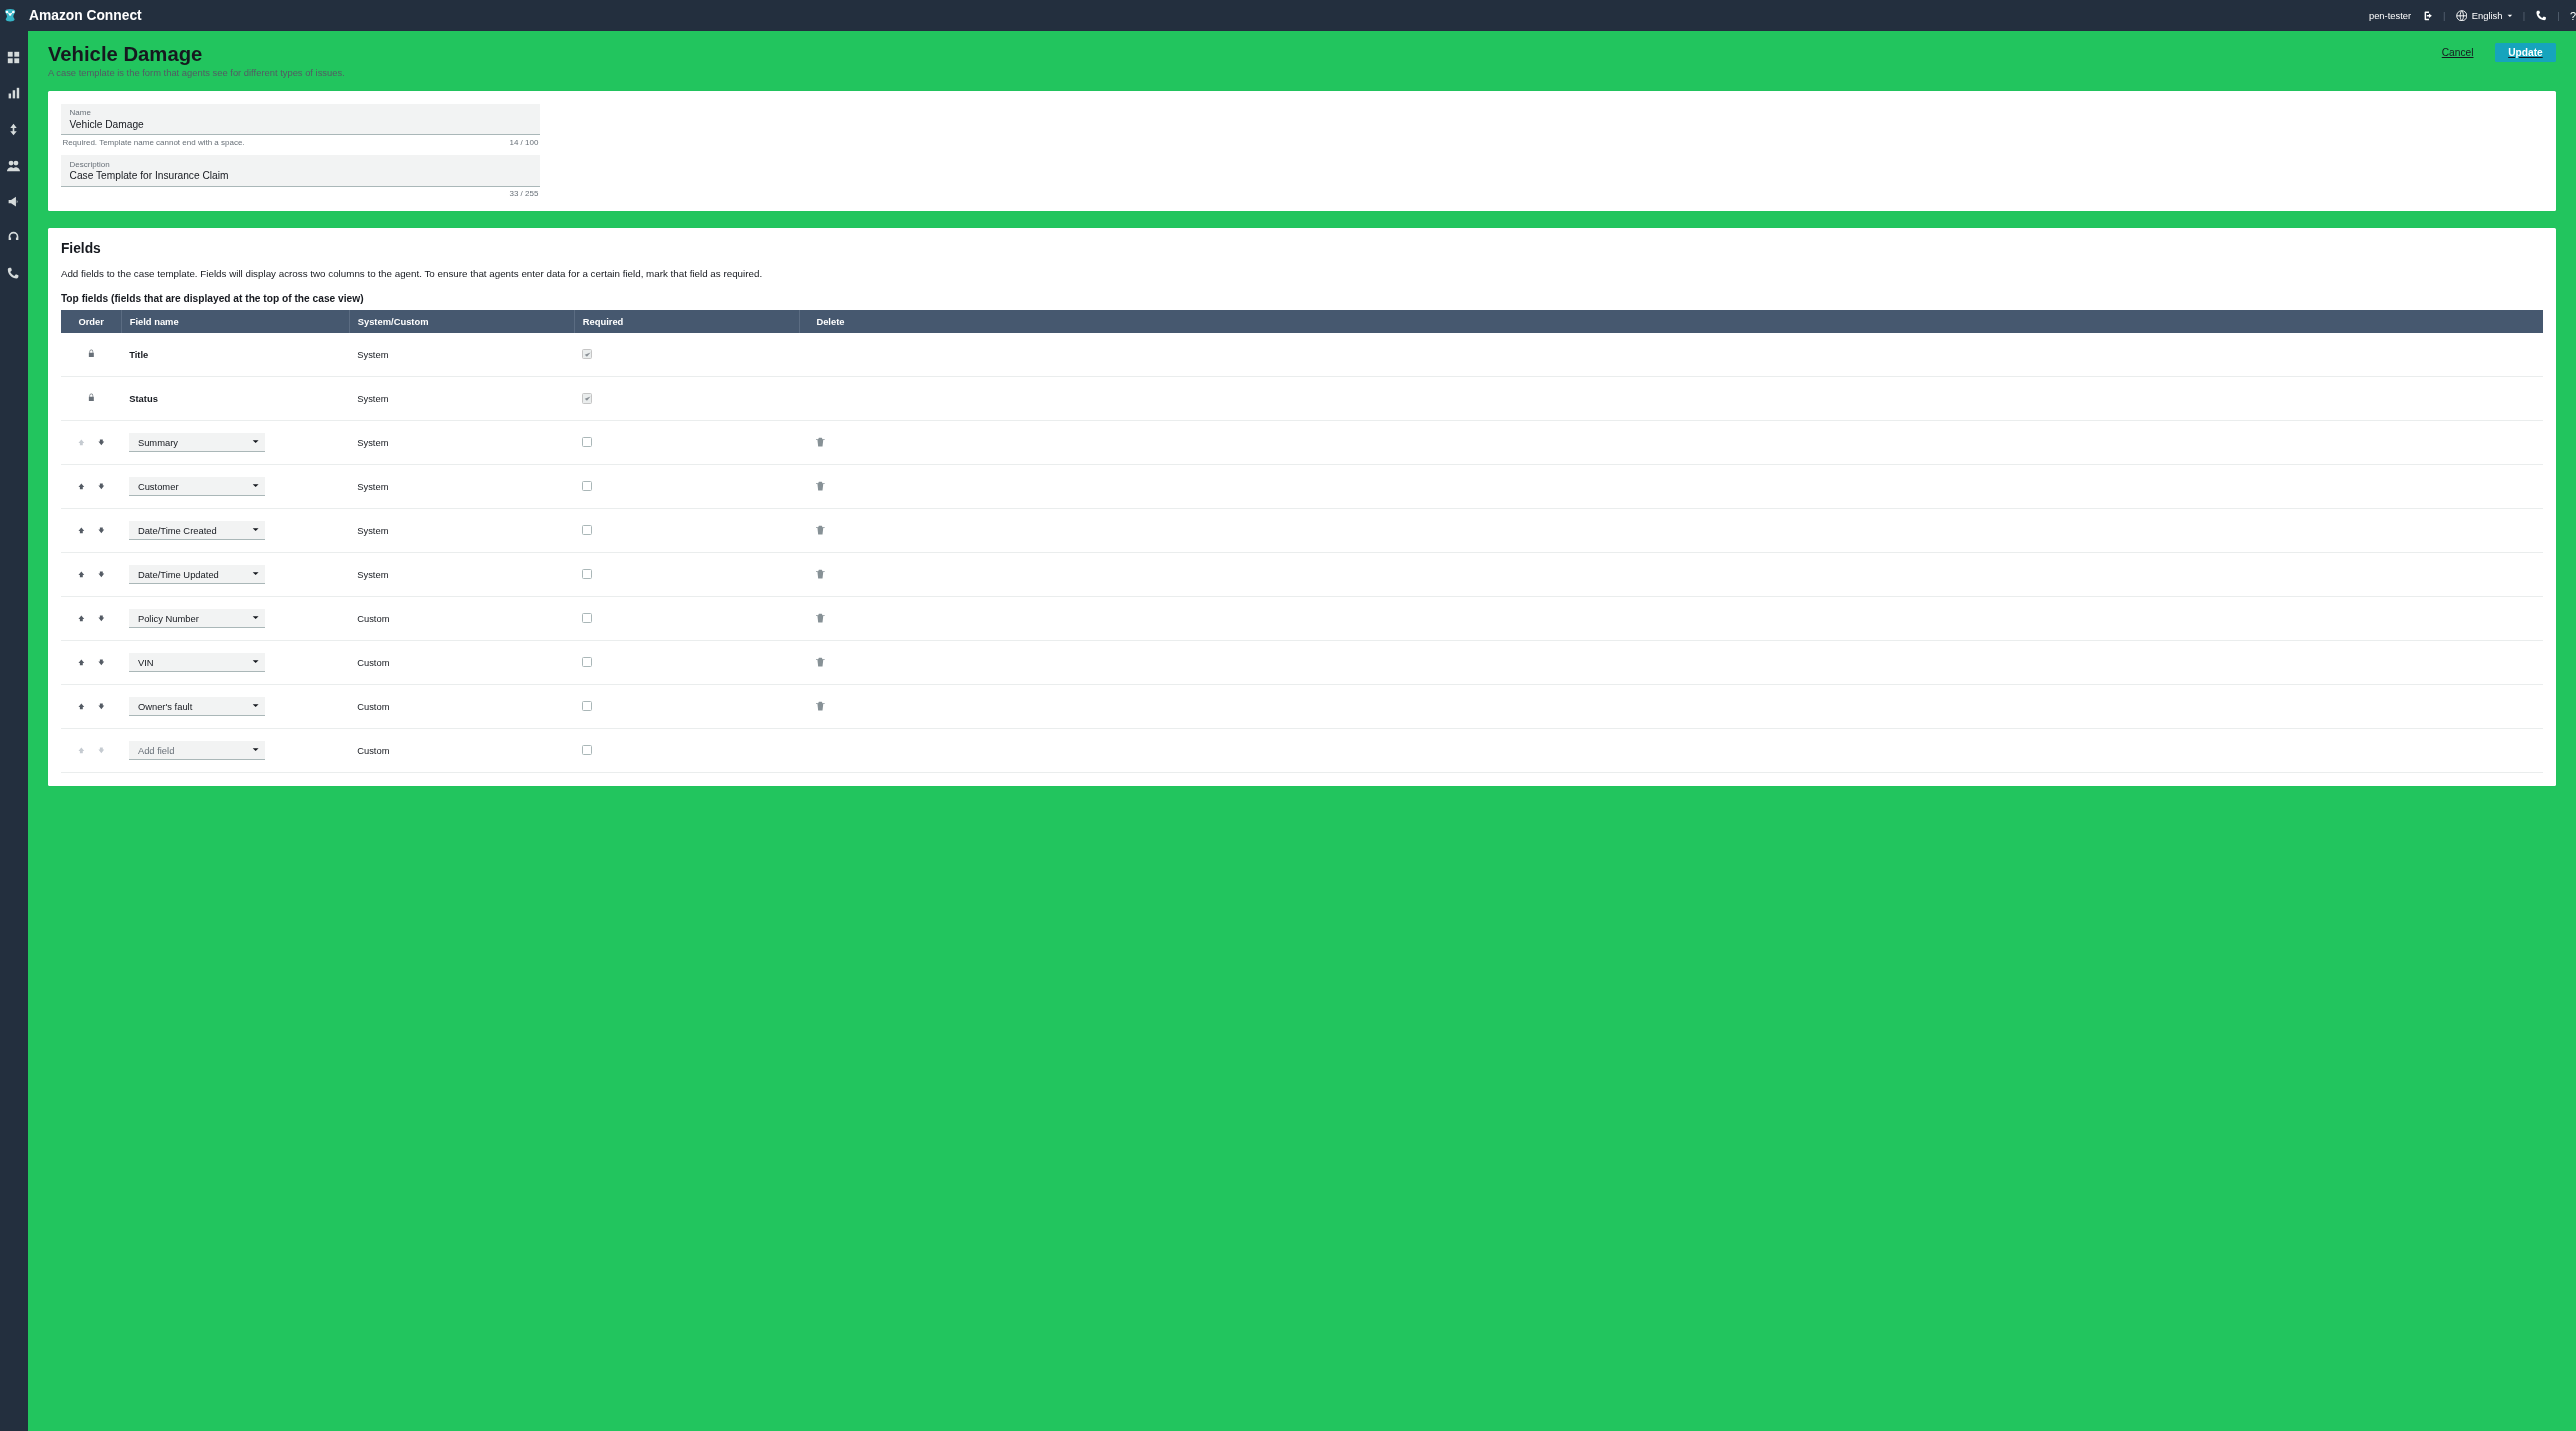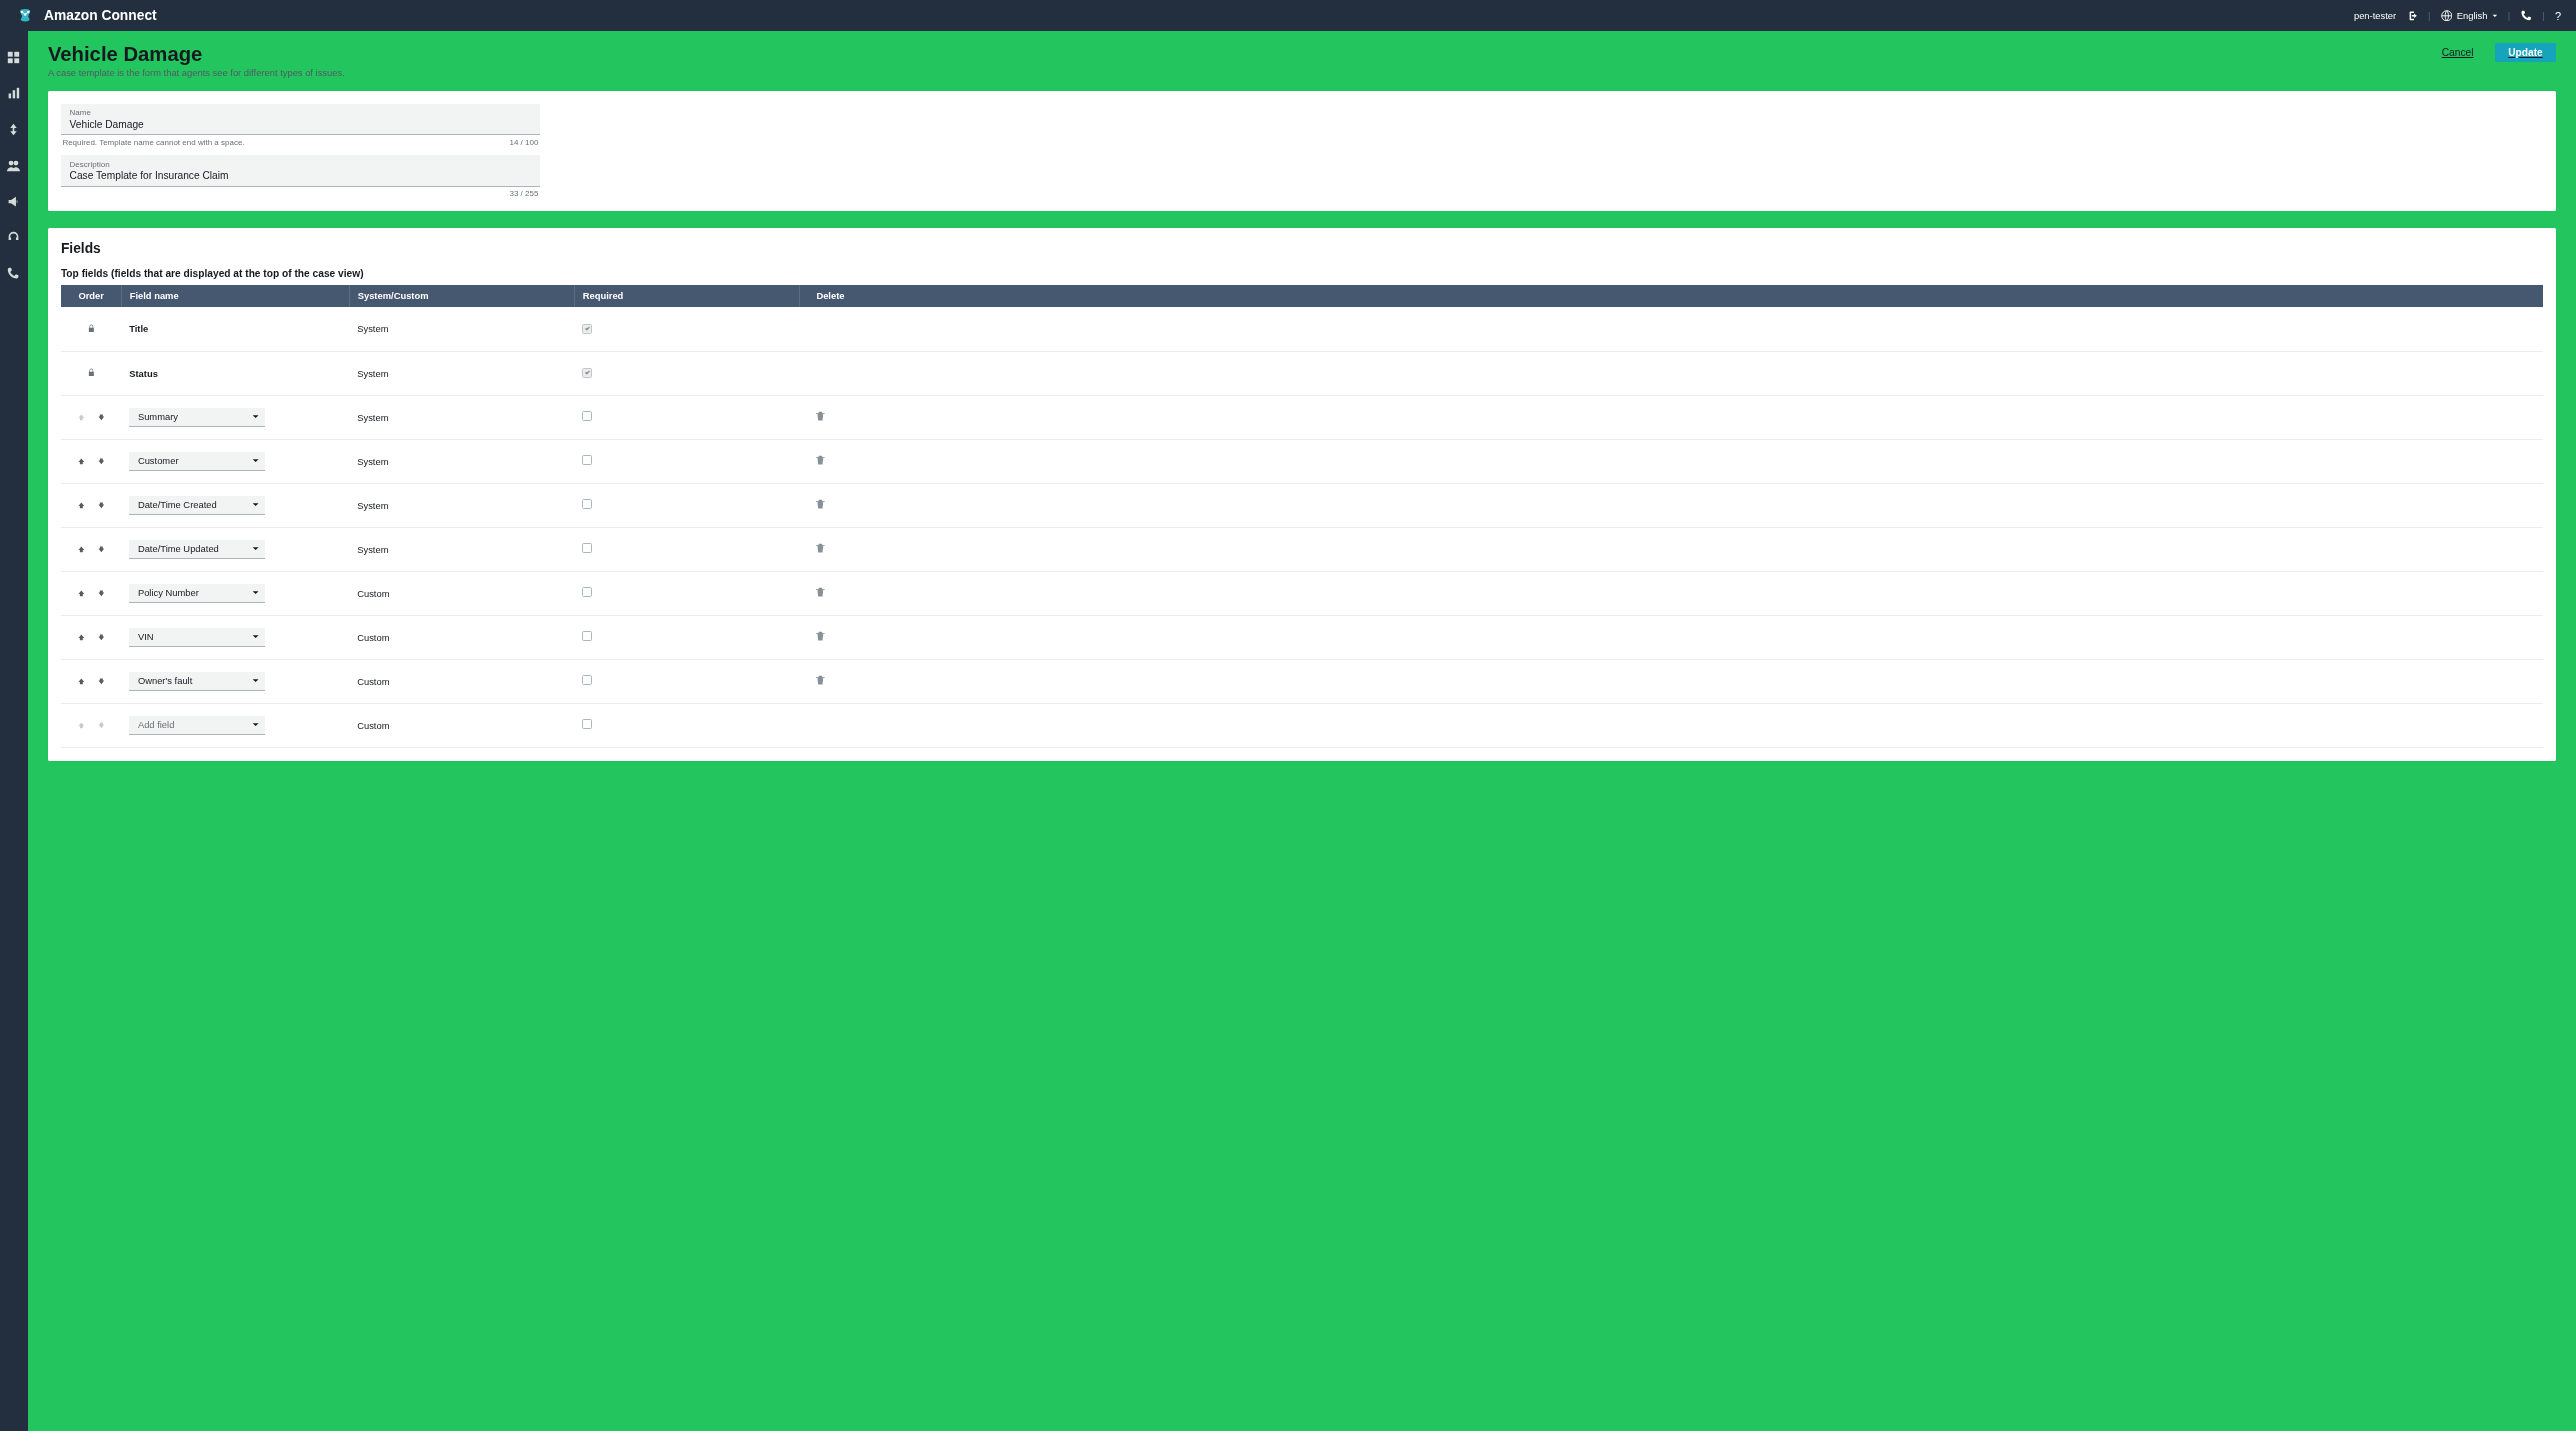--- a/index.html
+++ b/index.html
@@ -1,17 +1,17 @@
 <!DOCTYPE html>
 <html style="font-size:11.6px"><head>
 <meta charset="utf-8">
 <style>
 * { box-sizing: border-box; margin: 0; padding: 0; }
 body { font-family: "Amazon Ember", "Helvetica Neue", Arial, sans-serif; font-size: 10.2px; color: #16191f; background: #f2f3f3; }
-.topbar { background: #232f3e; color: #fff; height: 31px; display: flex; align-items: center; padding: 0 15px; }
+.topbar { background: #232f3e; color: #fff; height: 31px; display: flex; align-items: center; padding: 0 0; }
 .topbar-logo { display: flex; align-items: center; gap: 8.7px; }
 .topbar-logo svg { width: 20.3px; height: 20.3px; }
 .topbar-title { font-size: 13.8px; font-weight: 600; }
 .topbar-right { margin-left: auto; display: flex; align-items: center; gap: 10.2px; font-size: 9.4px; }
 .topbar-right .div { color: #5a6676; }
 .topbar-icon { width: 11.6px; height: 11.6px; fill: #fff; cursor: pointer; }
 .lang { display: flex; align-items: center; gap: 4.4px; cursor: pointer; }
 .app { display: flex; height: calc(100vh - 31px); }
 .sidebar { width: 27.6px; background: #232f3e; display: flex; flex-direction: column; align-items: center; padding-top: 20.3px; gap: 23px; }
 .sidebar .nav-icon { width: 13px; height: 13px; fill: #d5dbdb; cursor: pointer; }
@@ -158,20 +158,21 @@
           <div class="val">Case Template for Insurance Claim</div>
         </div>
         <div class="field-meta">
           <span class="count">33 / 255</span>
         </div>
       </div>
     </div>
 
     <div class="card">
       <h2>Fields</h2>
+      <p class="fields-desc">Add fields to the case template. Fields will display across two columns to the agent. To ensure that agents enter data for a certain field, mark that field as required.</p>
       <p class="fields-sub">Top fields (fields that are displayed at the top of the case view)</p>
       <table>
         <thead>
           <tr>
             <th class="col-order">Order</th>
             <th class="col-name">Field name</th>
             <th class="col-syscustom">System/Custom</th>
             <th class="col-required">Required</th>
             <th class="col-delete">Delete</th>
           </tr>

